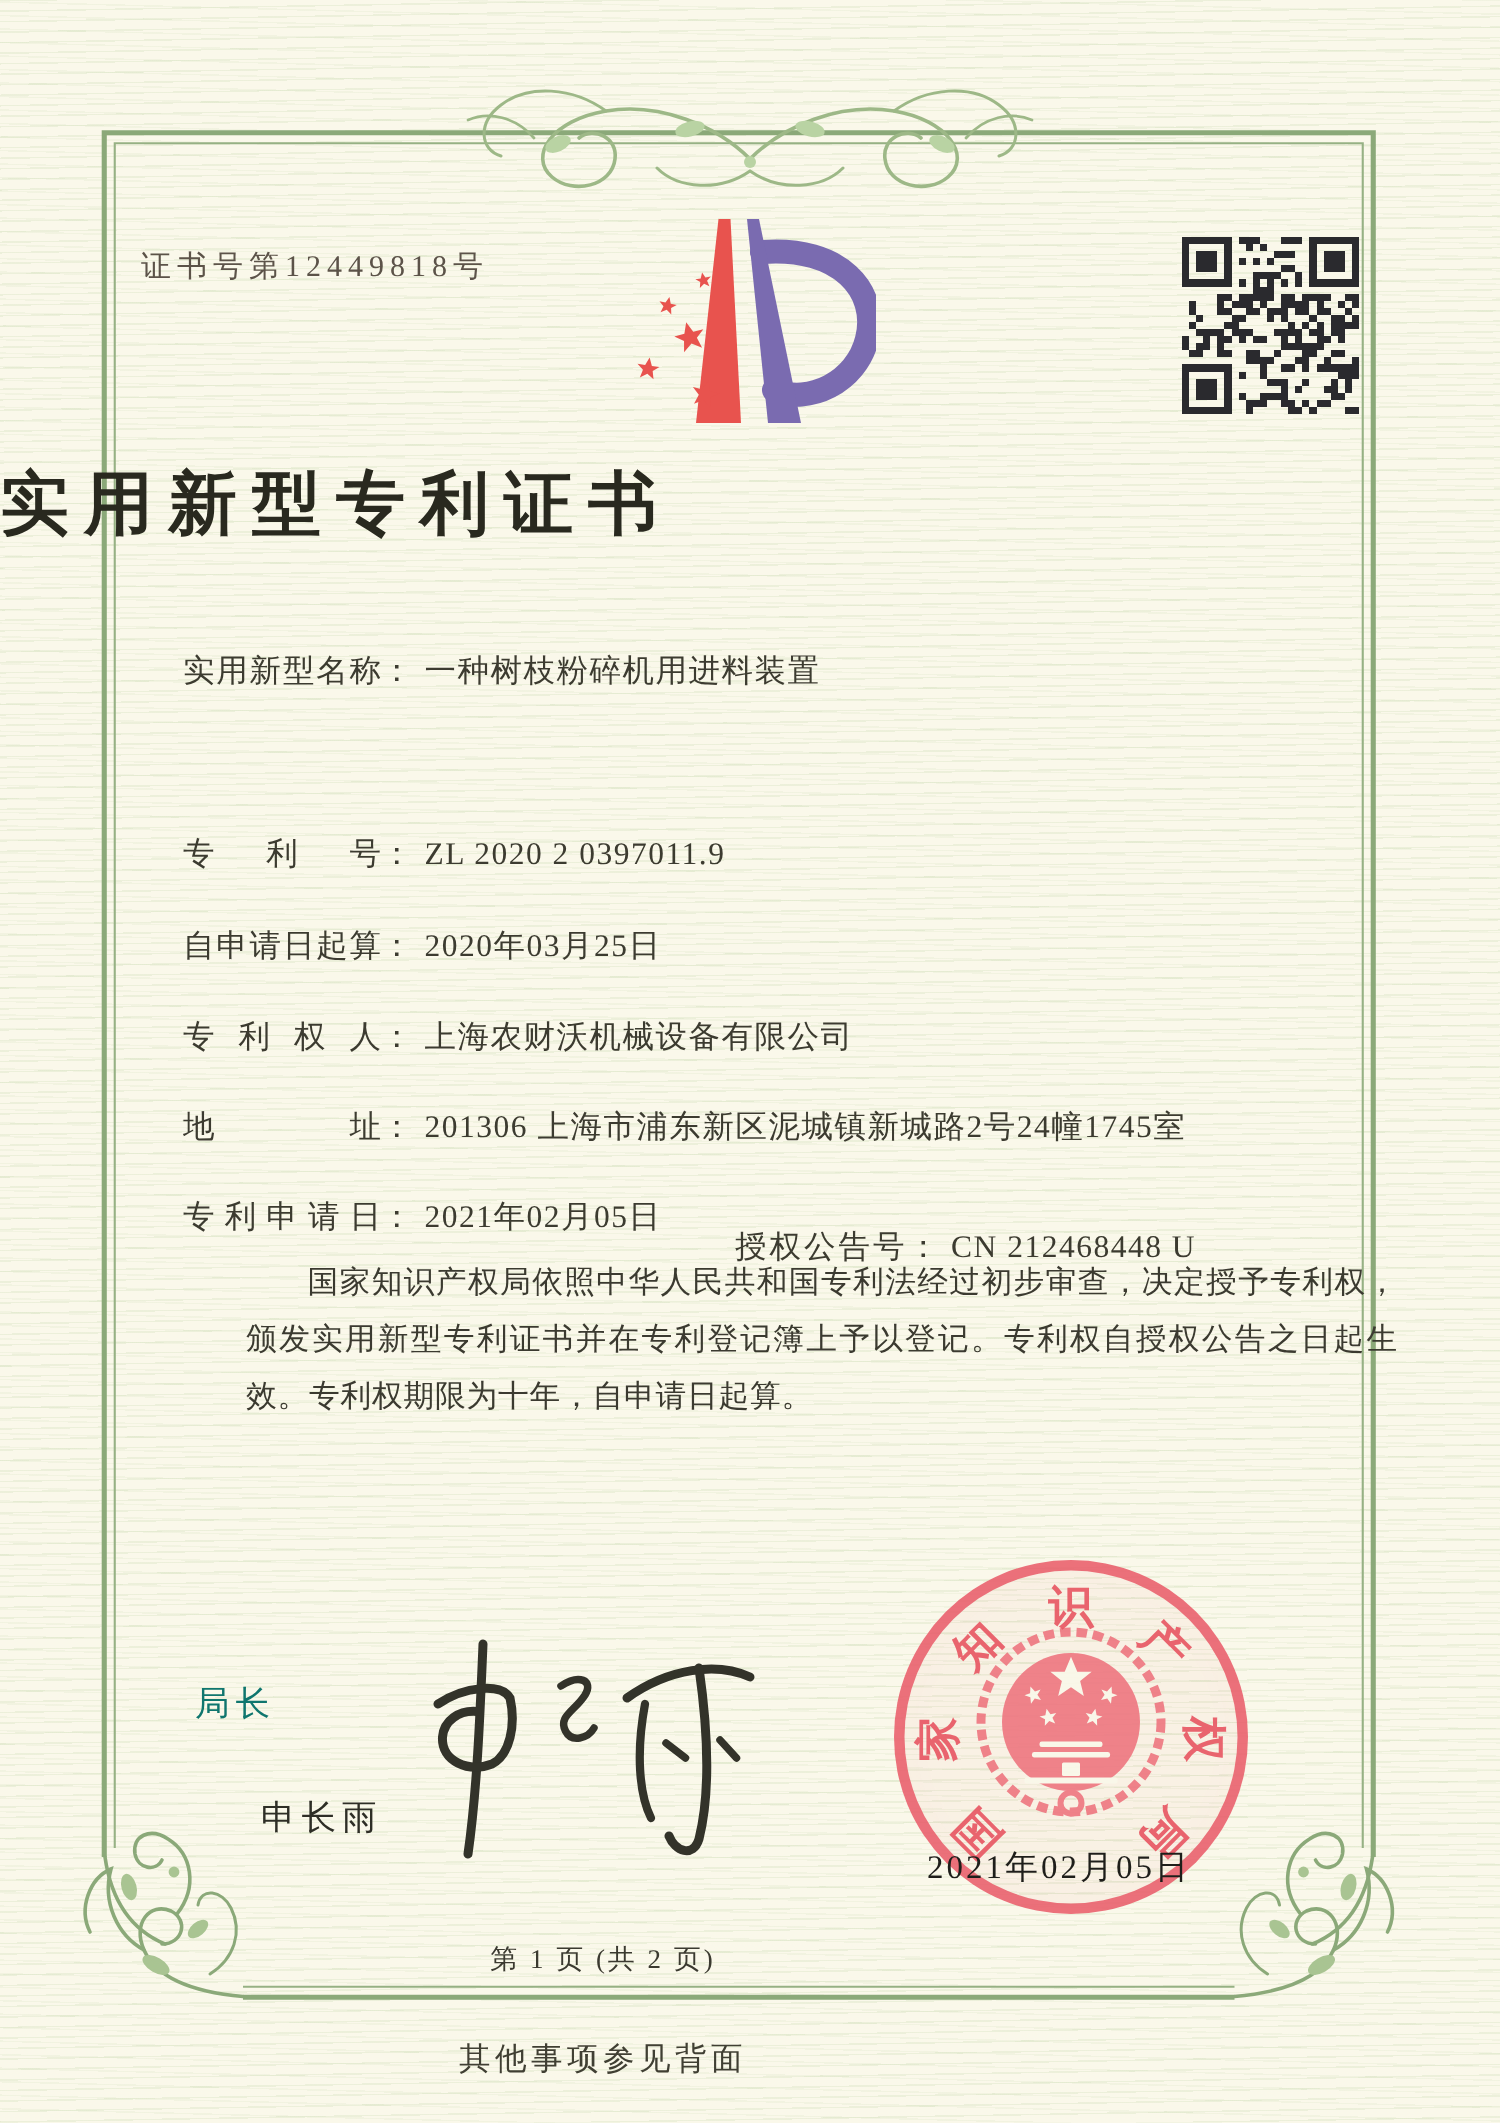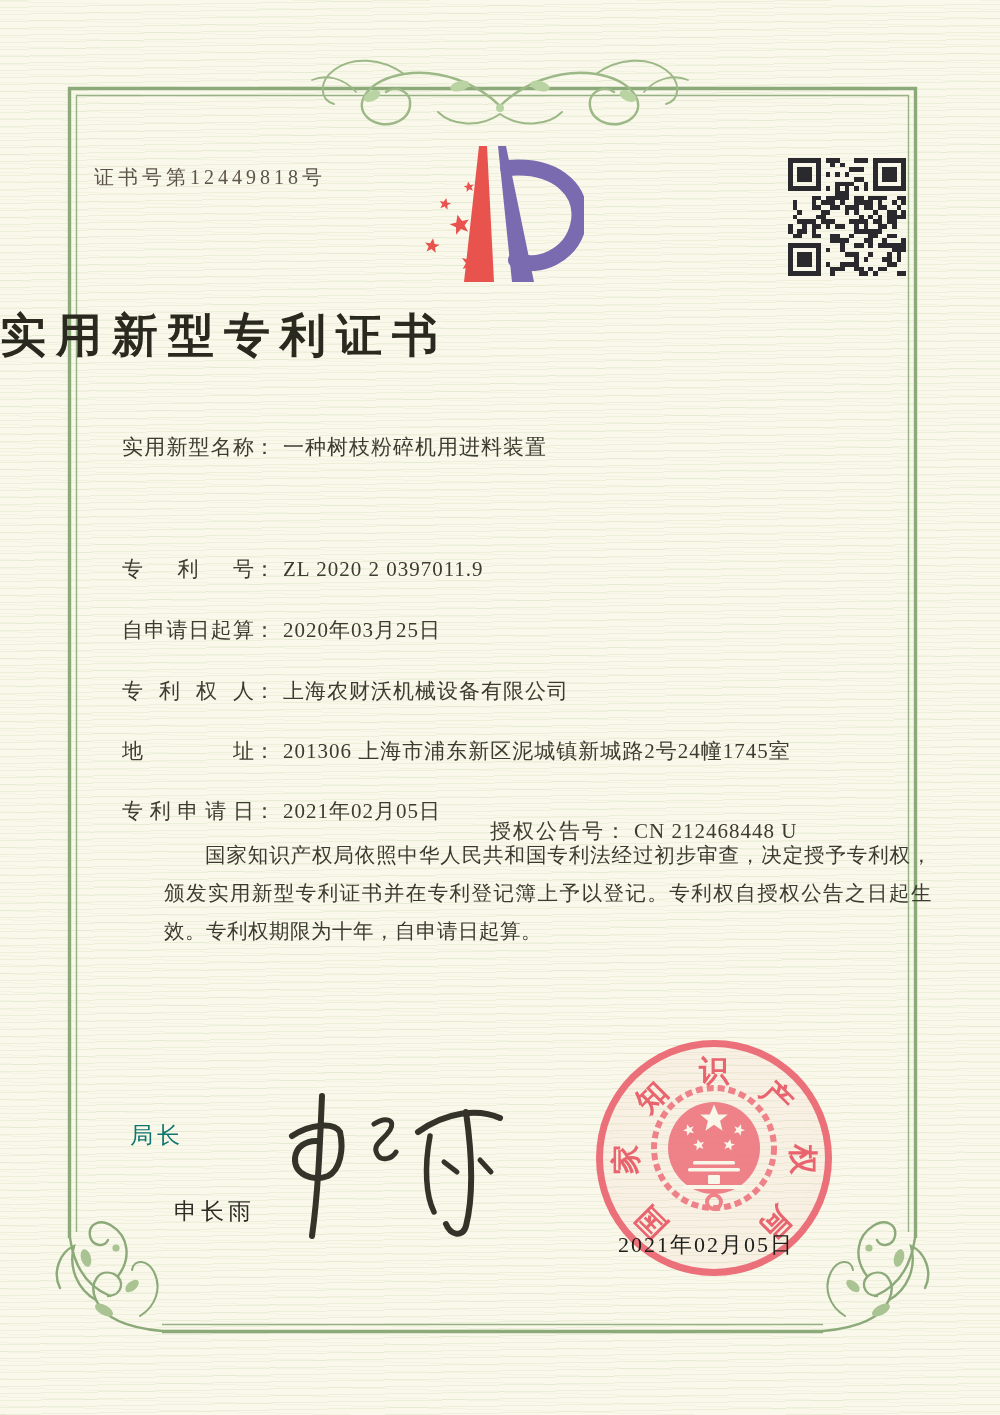--- a/index.html
+++ b/index.html
@@ -483,14 +483,16 @@
   <span class="seal-char" style="transform: rotate(-135deg) translateY(-88px);">国</span>
       <span class="seal-char" style="transform: rotate(-90deg) translateY(-88px);">家</span>
       <span class="seal-char" style="transform: rotate(-45deg) translateY(-88px);">知</span>
       <span class="seal-char" style="transform: rotate(0deg) translateY(-88px);">识</span>
       <span class="seal-char" style="transform: rotate(45deg) translateY(-88px);">产</span>
       <span class="seal-char" style="transform: rotate(90deg) translateY(-88px);">权</span>
       <span class="seal-char" style="transform: rotate(135deg) translateY(-88px);">局</span>
     </div>
   <div class="abs seal-date">2021年02月05日</div>
 
+  <div class="abs page-info">第 1 页 (共 2 页)</div>
+  <div class="abs back-note">其他事项参见背面</div>
 
 </div>
 
 </body></html>

